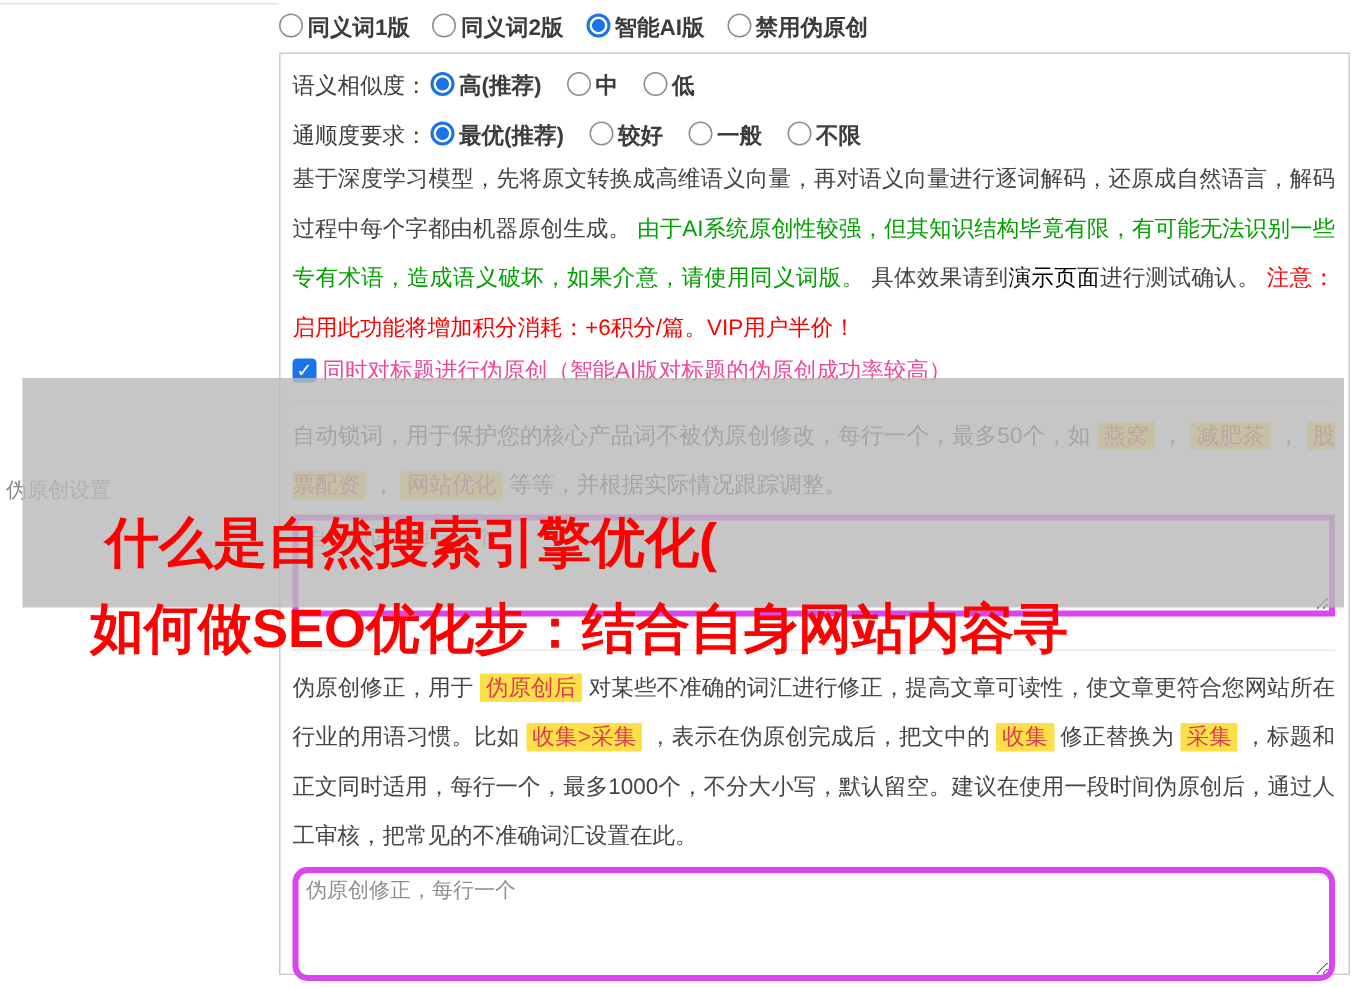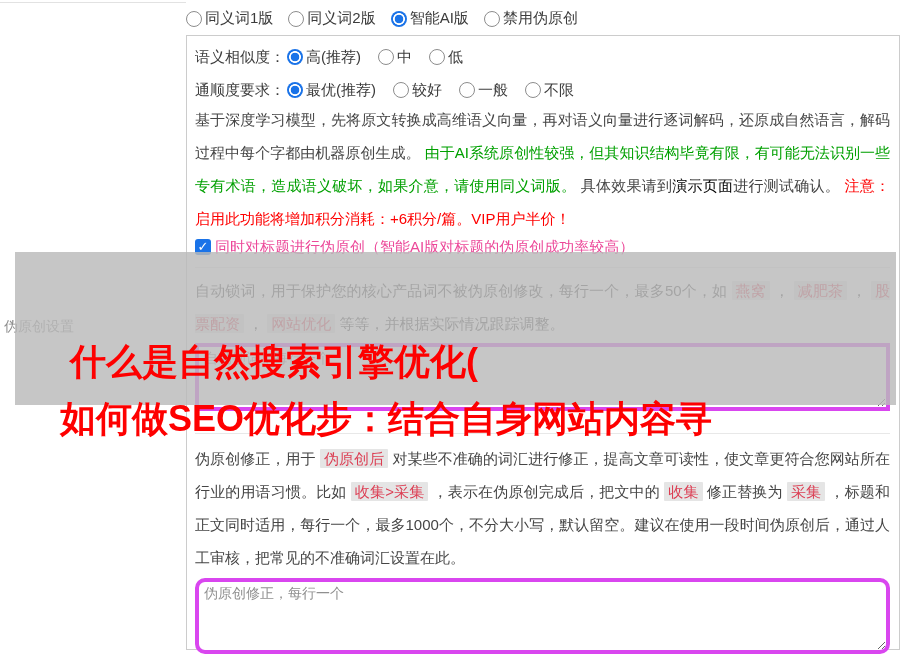--- a/index.html
+++ b/index.html
@@ -3,37 +3,37 @@
 <meta charset="utf-8">
 <style>
   html,body{margin:0;padding:0;background:#fff;}
   .stage{position:relative;width:911px;height:658px;background:#fff;overflow:hidden;
          font-family:"Liberation Sans","DejaVu Sans",sans-serif;color:#454545;}
   .topline{position:absolute;left:0;top:2px;width:186px;height:1px;background:#e2e2e2;}
 
   
   .version-row{position:absolute;left:186px;top:9px;display:flex;align-items:center;gap:15px;
                font-size:15px;color:#3c3c3c;white-space:nowrap;}
-  .opt{display:inline-flex;align-items:center;cursor:default;}
+  .opt{display:inline-flex;cursor:default;font-weight:bold;}
   .rd{display:inline-block;width:16px;height:16px;border-radius:50%;box-sizing:border-box;
       border:1px solid #8d8d8d;background:#fff;margin-right:3px;flex:0 0 auto;}
   .rd.on{border:none;background:radial-gradient(circle,#1a73e8 0 4px,#ffffff 4.6px 5.6px,#1a73e8 6.2px 8px);}
 
   
   .panel{position:absolute;left:186px;top:35px;width:714px;height:615px;box-sizing:border-box;
          border:1px solid #cccccc;background:#fff;padding:10px 9px 8px 8px;font-size:15px;}
   .row{display:flex;align-items:center;height:22px;white-space:nowrap;color:#3c3c3c;}
   .row + .row{margin-top:11px;}
   .row .rlabel{margin-right:2px;}
   .row .opt{margin-right:17px;}
   .desc{margin:2px 0 0 0;line-height:33px;color:#454545;text-align:justify;}
   .t-green{color:#00a000;}
   .t-red{color:#fe0000;}
   .t-link{color:#000000;text-decoration:none;cursor:pointer;}
-  .kw{color:#dc3d52;background:#e5e5e5;padding:1px 4px;border-radius:1px;}
+  .kw{color:#dc3d52;background:#fde047;padding:1px 4px;border-radius:1px;}
   .cbrow{display:flex;align-items:center;height:22px;margin-top:1px;color:#ec4899;white-space:nowrap;cursor:default;}
   .cbx{display:inline-block;width:16px;height:16px;border-radius:3px;background:#1a73e8;margin-right:4px;
        position:relative;flex:0 0 auto;}
   .cbx::after{content:"✓";position:absolute;left:2.5px;top:0px;color:#fff;font-size:13px;font-weight:bold;line-height:16px;}
   hr{border:none;border-top:1px solid #e8e8e8;margin:9px 0 0 0;}
   hr.hr2{margin-top:22px;}
   .p-lock{margin-top:6px;}
   .p-corr{margin-top:8px;}
   textarea{display:block;width:100%;box-sizing:border-box;height:68px;margin-top:3px;resize:both;
            border:4px solid #d946ef;background:#fff;font-family:"Liberation Sans","DejaVu Sans",sans-serif;

